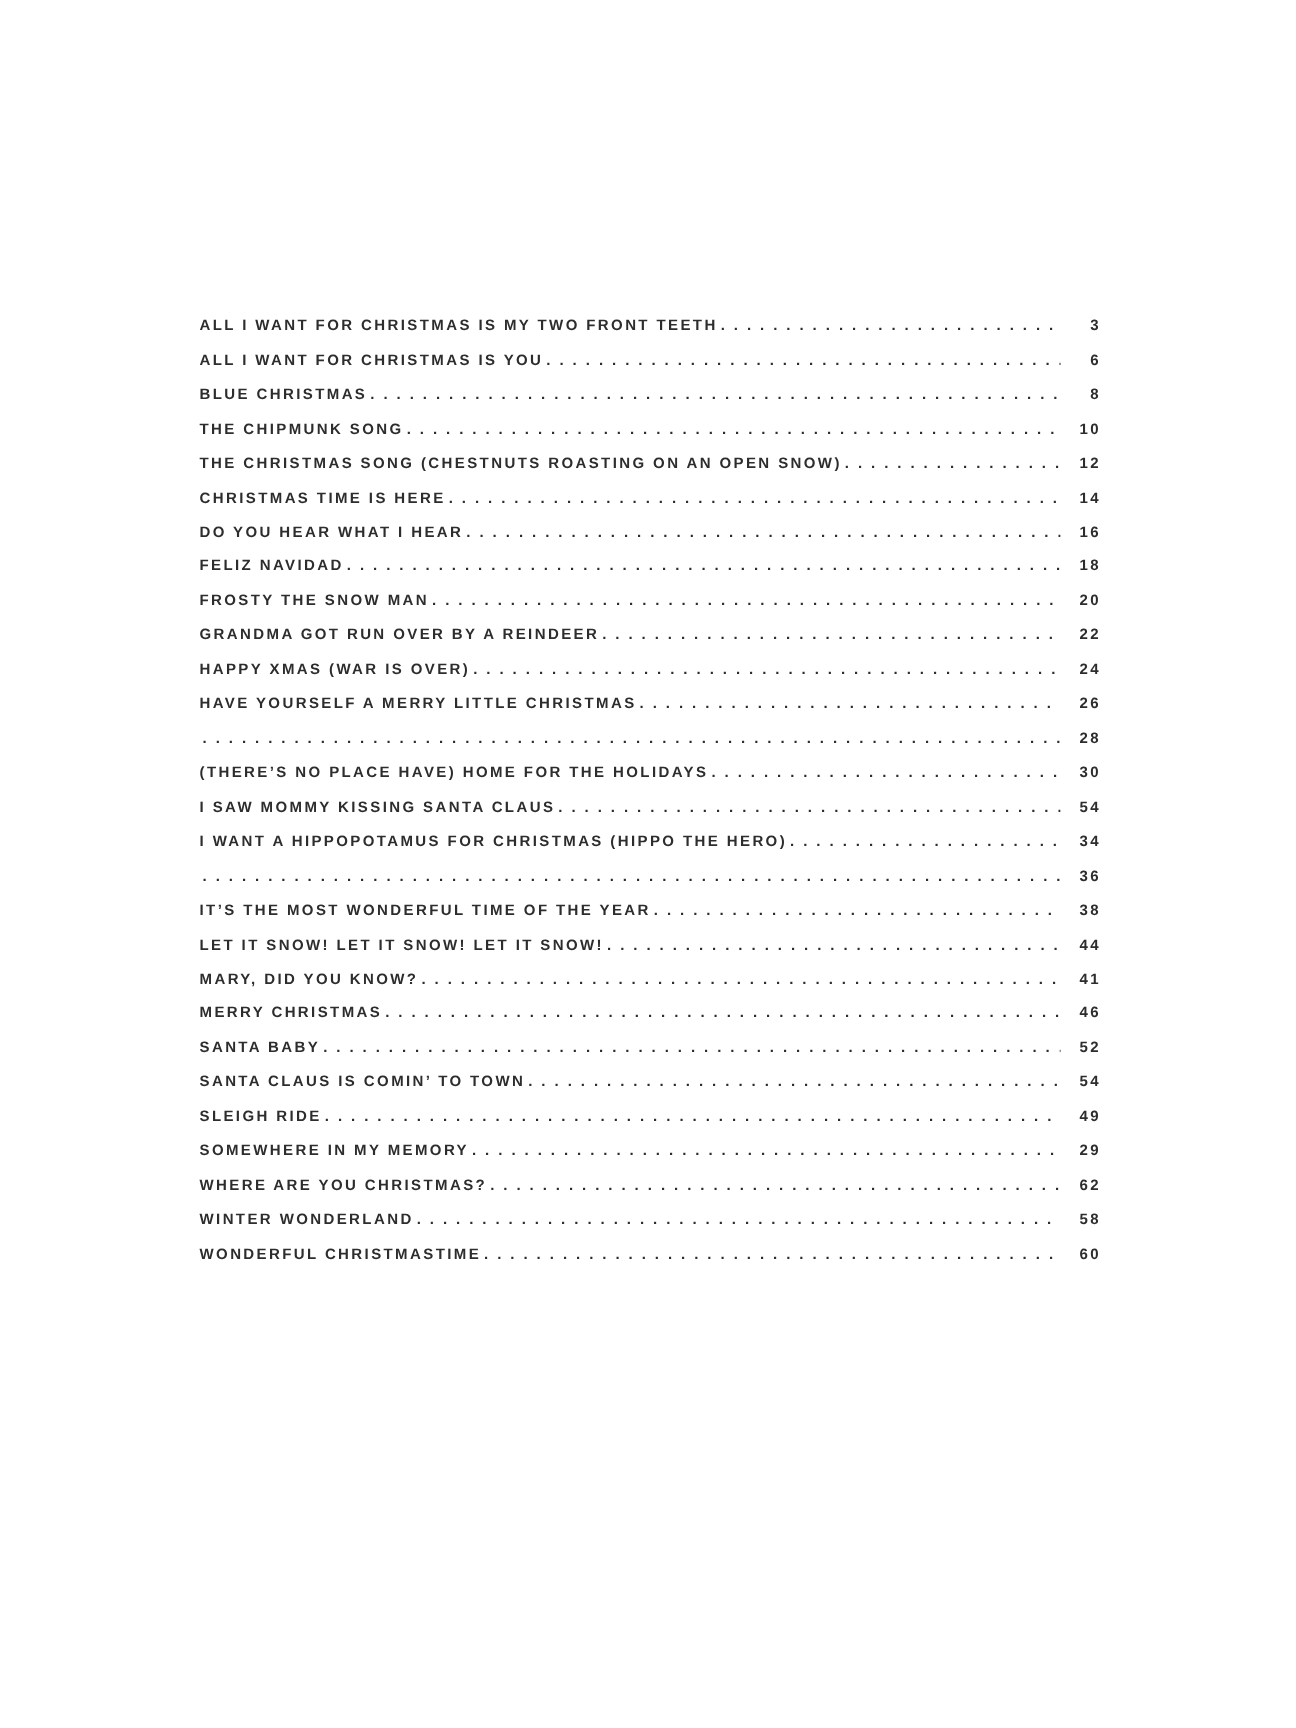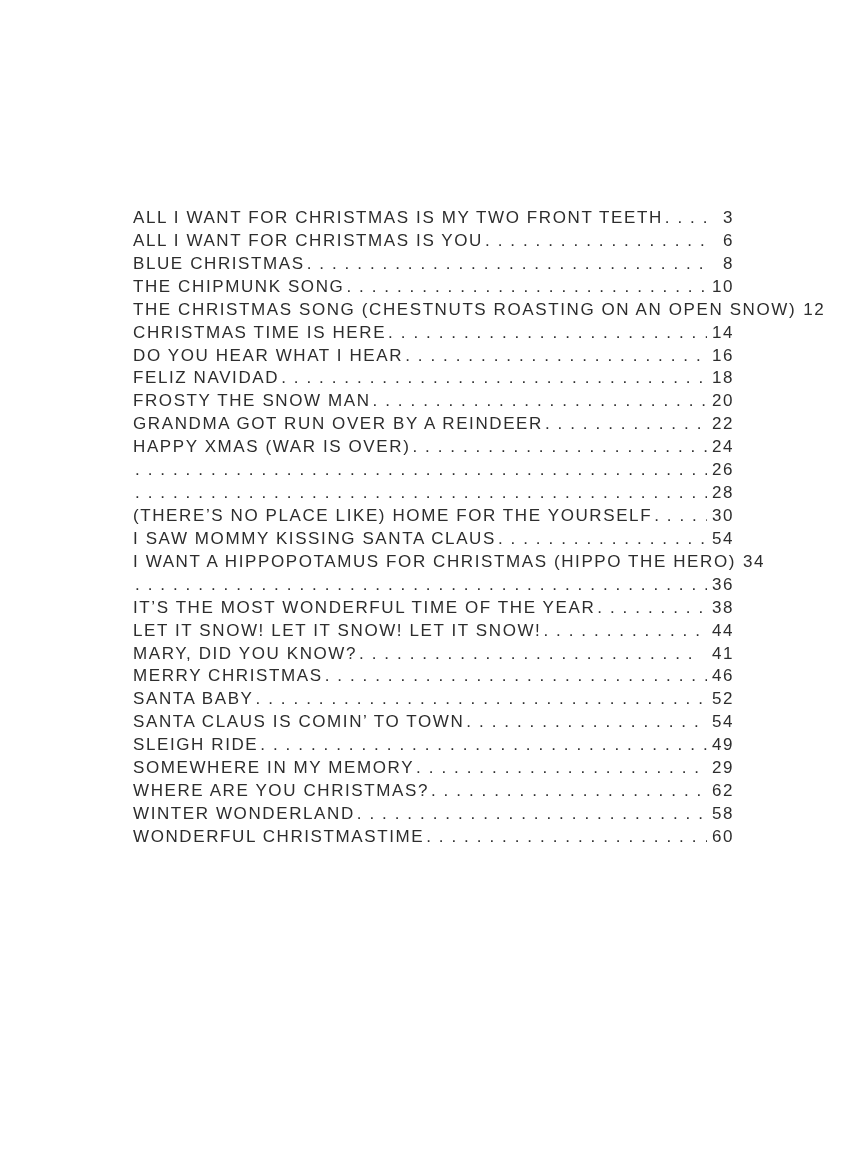--- a/index.html
+++ b/index.html
@@ -13,23 +13,23 @@
     background: #ffffff;
     overflow: hidden;
     font-family: "Liberation Sans", "DejaVu Sans", sans-serif;
   }
   .toc {
     position: absolute;
     left: 133px;
     right: 130px;
     top: 207px;
     color: #2d2d2d;
-    font-size: 17px;
+    font-size: 10px;
     letter-spacing: 1.6px;
-    font-weight: 400;
+    font-weight: 700;
   }
   .toc-row {
     display: flex;
     align-items: baseline;
     height: 22.93px;
     line-height: 22.93px;
   }
   .song-title {
     white-space: nowrap;
     flex-shrink: 0;
@@ -114,31 +114,32 @@
     <span class="page-num">22</span>
   </div>
 
   <div class="toc-row">
     <span class="song-title">HAPPY XMAS (WAR IS OVER)</span>
     <span class="dot-leader">. . . . . . . . . . . . . . . . . . . . . . . . . . . . . . . . . . . . . . . . . . . . . . . . . . . . . . . . . . . . . . . . . . . . . . . . . . . . . . . . . . . . . . . . . . </span>
     <span class="page-num">24</span>
   </div>
 
   <div class="toc-row">
+    <span class="song-title">HAVE YOURSELF A MERRY LITTLE CHRISTMAS</span>
     <span class="dot-leader">. . . . . . . . . . . . . . . . . . . . . . . . . . . . . . . . . . . . . . . . . . . . . . . . . . . . . . . . . . . . . . . . . . . . . . . . . . . . . . . . . . . . . . . . . . </span>
     <span class="page-num">26</span>
   </div>
 
   <div class="toc-row">
     <span class="dot-leader">. . . . . . . . . . . . . . . . . . . . . . . . . . . . . . . . . . . . . . . . . . . . . . . . . . . . . . . . . . . . . . . . . . . . . . . . . . . . . . . . . . . . . . . . . . </span>
     <span class="page-num">28</span>
   </div>
 
   <div class="toc-row">
-    <span class="song-title">(THERE’S NO PLACE LIKE) HOME FOR THE YOURSELF</span>
+    <span class="song-title">(THERE’S NO PLACE HAVE) HOME FOR THE HOLIDAYS</span>
     <span class="dot-leader">. . . . . . . . . . . . . . . . . . . . . . . . . . . . . . . . . . . . . . . . . . . . . . . . . . . . . . . . . . . . . . . . . . . . . . . . . . . . . . . . . . . . . . . . . . </span>
     <span class="page-num">30</span>
   </div>
 
   <div class="toc-row">
     <span class="song-title">I SAW MOMMY KISSING SANTA CLAUS</span>
     <span class="dot-leader">. . . . . . . . . . . . . . . . . . . . . . . . . . . . . . . . . . . . . . . . . . . . . . . . . . . . . . . . . . . . . . . . . . . . . . . . . . . . . . . . . . . . . . . . . . </span>
     <span class="page-num">54</span>
   </div>
 

